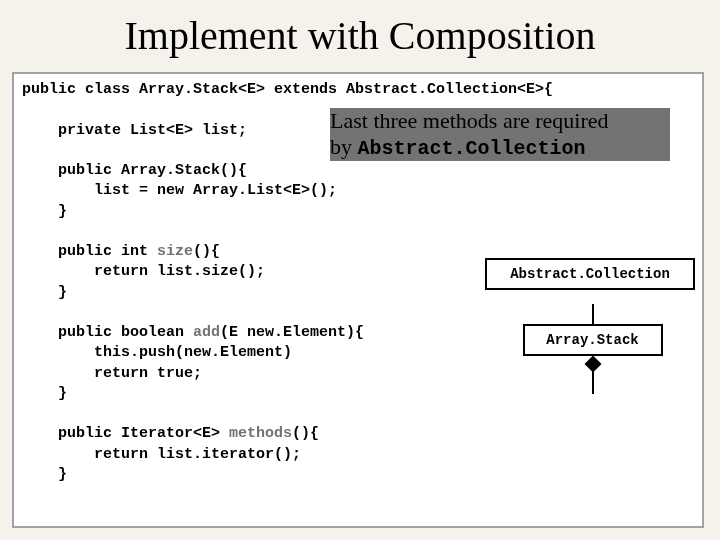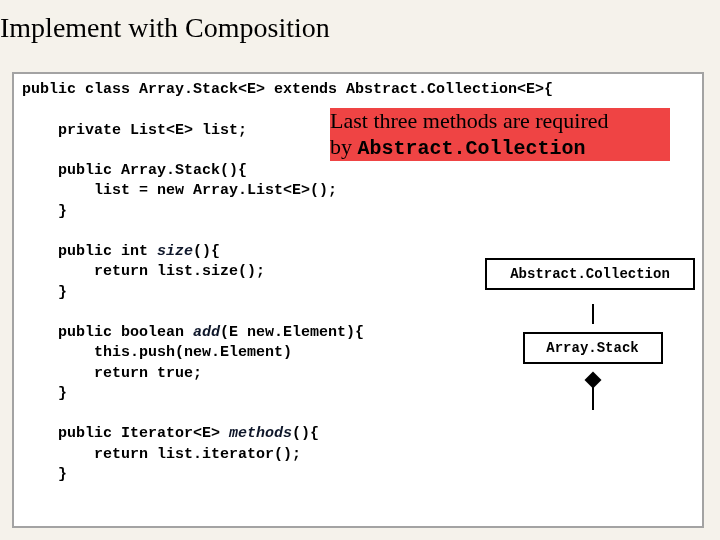--- a/index.html
+++ b/index.html
@@ -6,22 +6,22 @@
     margin: 0;
     padding: 0;
     width: 720px;
     height: 540px;
     background: #f5f2eb;
     font-family: "Times New Roman", serif;
     position: relative;
     overflow: hidden;
   }
   .title {
-    text-align: left;
-    font-size: 28px;
+    text-align: center;
+    font-size: 40px;
     padding: 12px 0 8px 0;
     font-weight: normal;
   }
   .code-box {
     position: absolute;
     left: 12px;
     top: 72px;
     width: 692px;
     height: 456px;
     border: 2px solid #a3a3a3;
@@ -29,30 +29,30 @@
     box-sizing: border-box;
   }
   .code {
     font-family: "Courier New", monospace;
     font-size: 15px;
     font-weight: bold;
     white-space: pre;
     padding: 6px 8px;
     line-height: 1.35;
   }
-  .kw-green { color: #0f172a; font-style: italic; }
+  .kw-green { color: #737373; }
   .callout {
     position: absolute;
     left: 330px;
     top: 108px;
     width: 340px;
     font-family: "Times New Roman", serif;
     font-size: 22px;
     line-height: 1.2;
-    background: #ef4444;
+    background: #737373;
   }
   .callout .mono {
     font-family: "Courier New", monospace;
     font-weight: bold;
     font-size: 20px;
   }
   .uml {
     position: absolute;
     left: 485px;
     top: 258px;
@@ -62,21 +62,21 @@
     border: 2px solid #000;
     background: #fff;
     font-family: "Courier New", monospace;
     font-weight: bold;
     font-size: 14px;
     text-align: center;
     padding: 6px 4px;
     box-sizing: border-box;
   }
   .uml-box.top { width: 210px; }
-  .uml-box.mid { width: 140px; margin: 8px auto; }
+  .uml-box.mid { width: 140px; margin: 0 auto; }
   .connector {
     display: flex;
     flex-direction: column;
     align-items: center;
     height: 34px;
     justify-content: flex-start;
   }
   .tri-up {
     width: 0; height: 0;
     border-left: 8px solid transparent;

